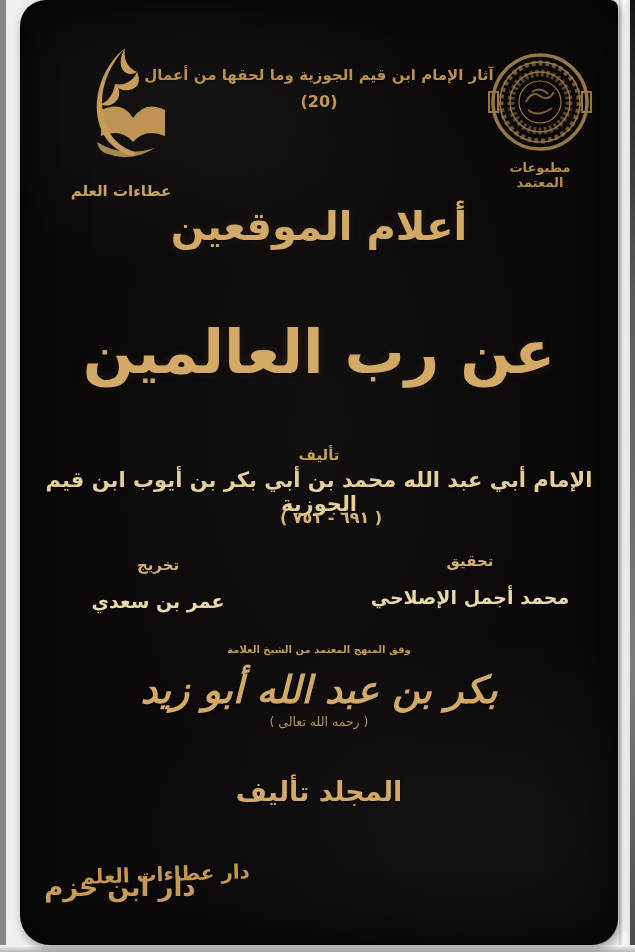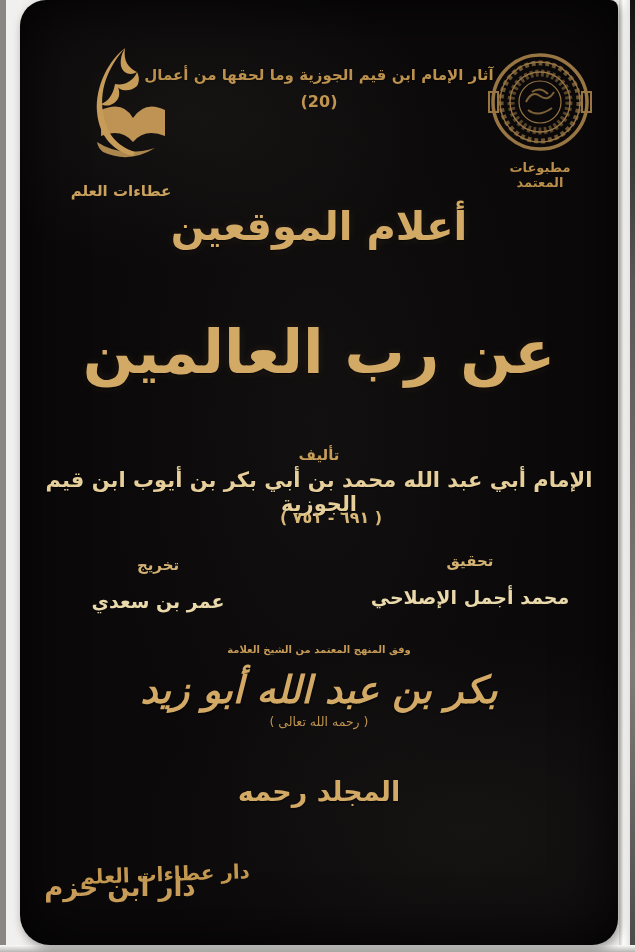--- a/index.html
+++ b/index.html
@@ -173,19 +173,19 @@
     </div>
     <div class="abs credit takhrij">
       <div class="label">تخريج</div>
       <div class="name">عمر بن سعدي</div>
     </div>
 
     <div class="abs method-line ctr">وفق المنهج المعتمد من الشيخ العلامة</div>
     <div class="abs shaykh ctr">بكر بن عبد الله أبو زيد</div>
     <div class="abs mercy ctr">( رحمه الله تعالى )</div>
 
-    <div class="abs volume ctr">المجلد رحمه</div>
+    <div class="abs volume ctr">المجلد تأليف</div>
 
     <div class="abs pub-left">دار ابن حزم</div>
     <div class="abs pub-right">دار عطاءات العلم</div>
 
   </div>
 </div>
 
 </body></html>

